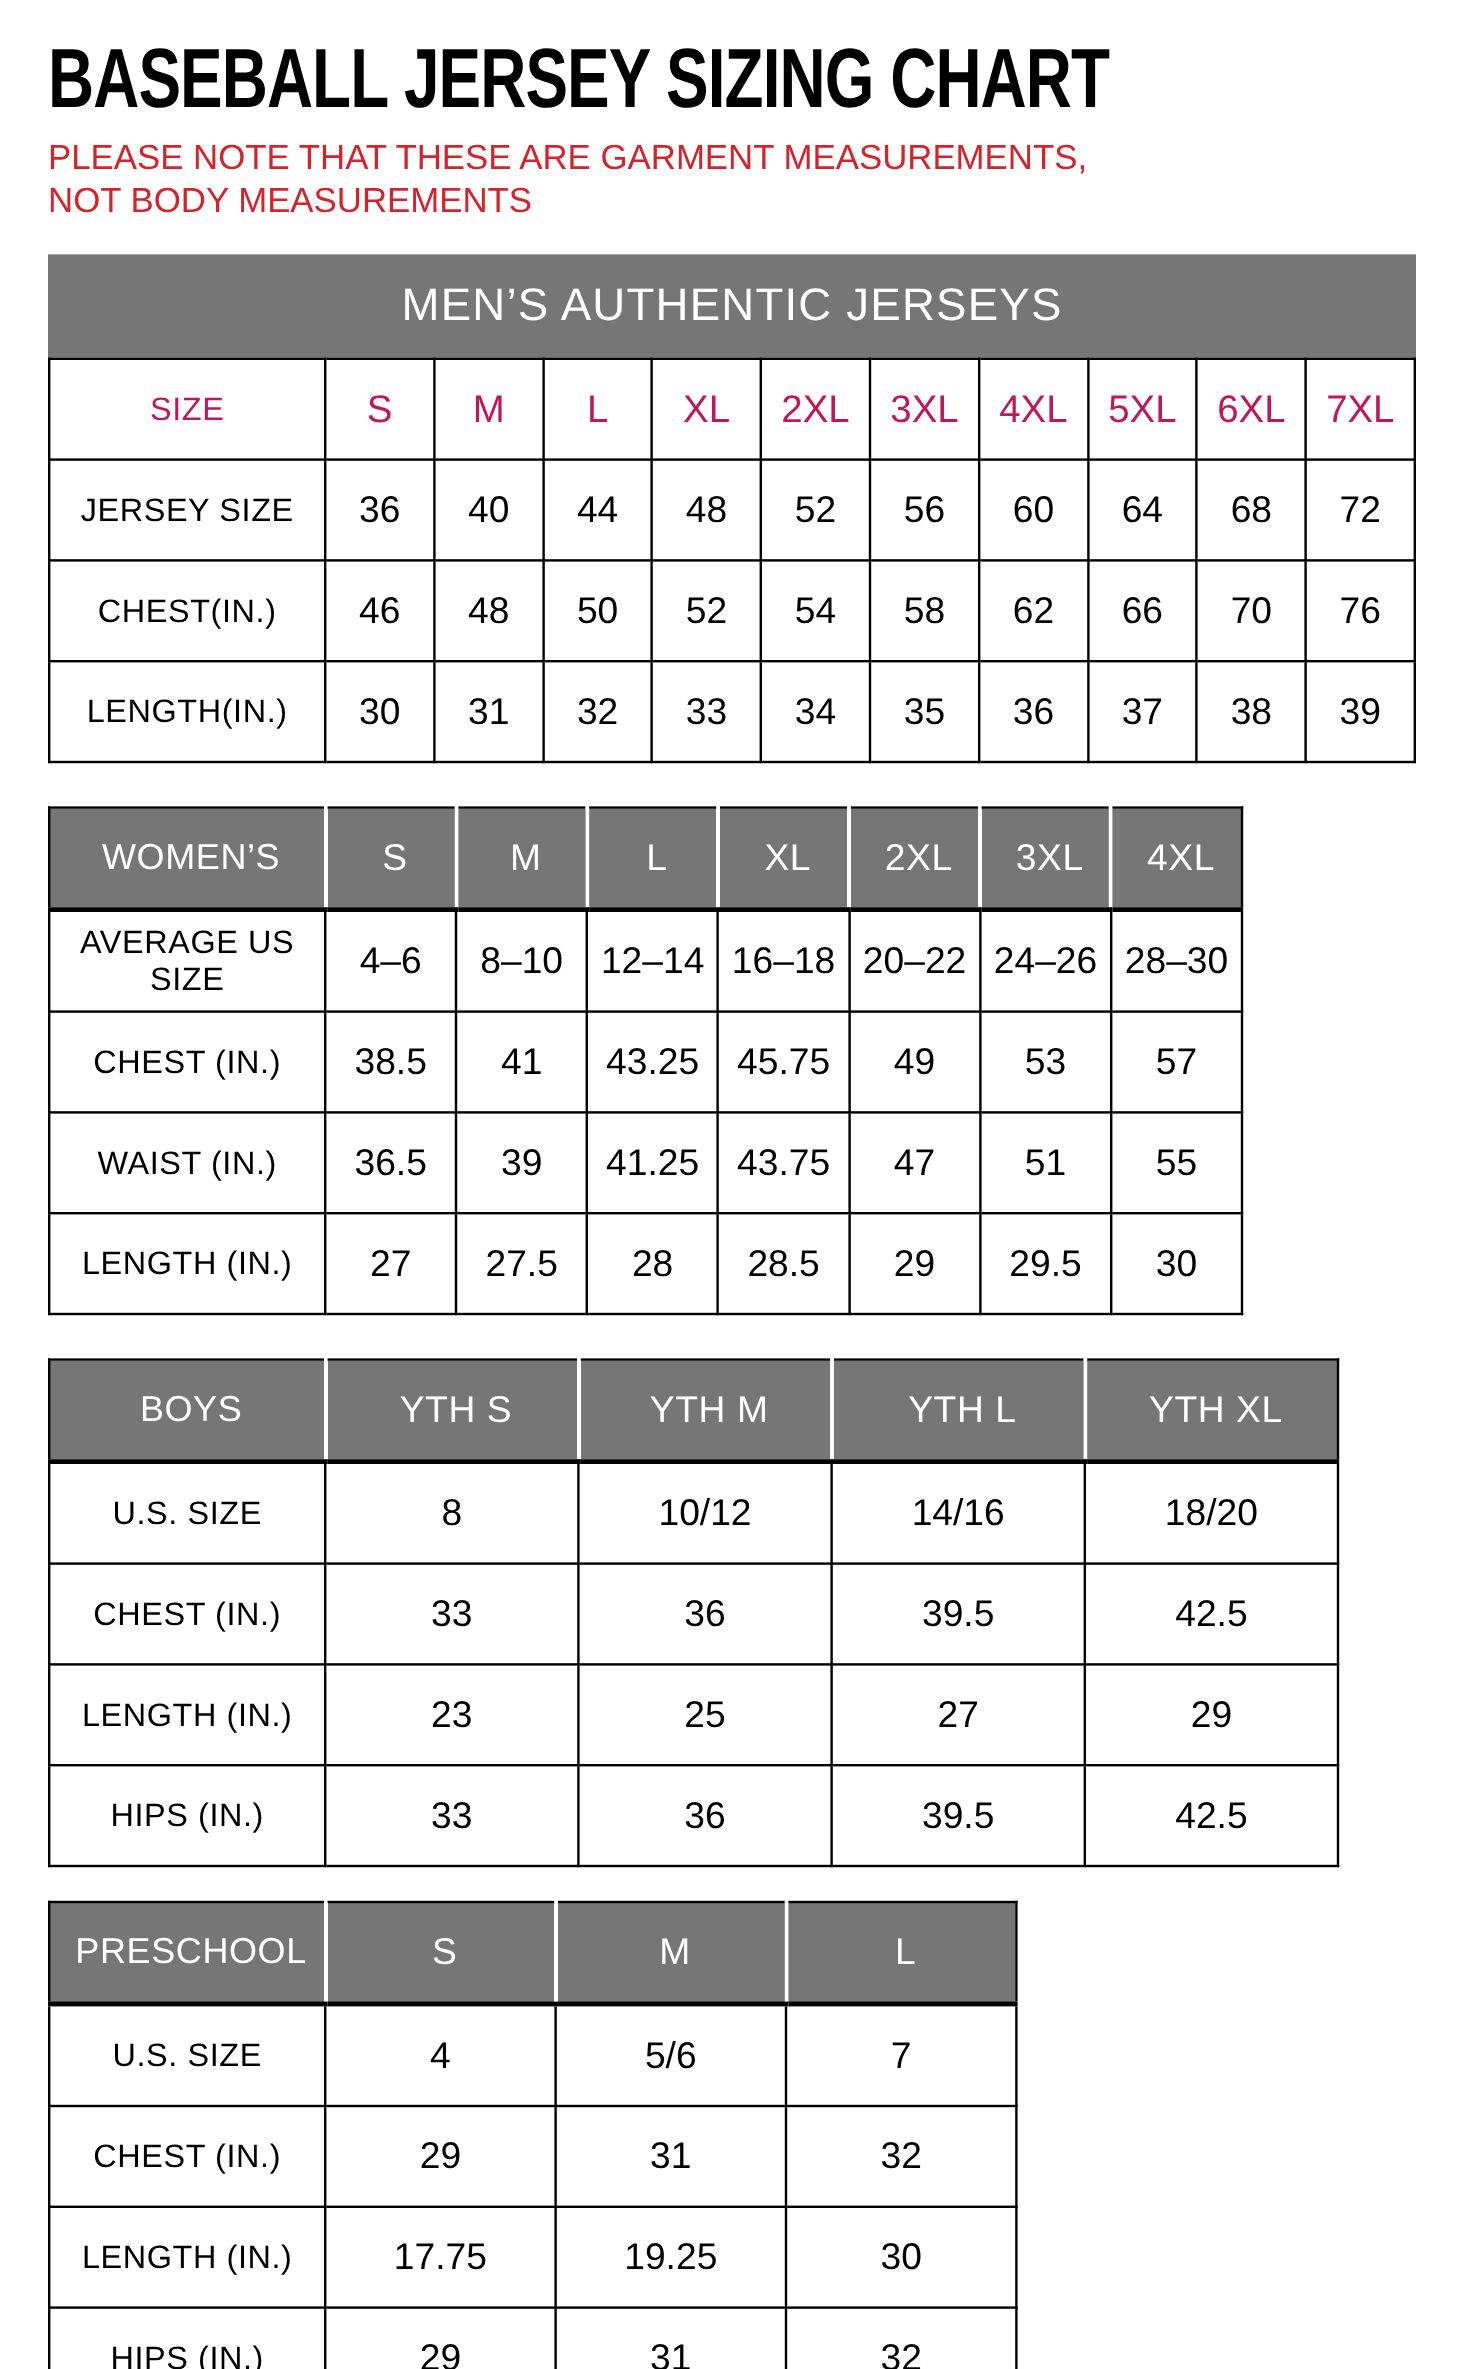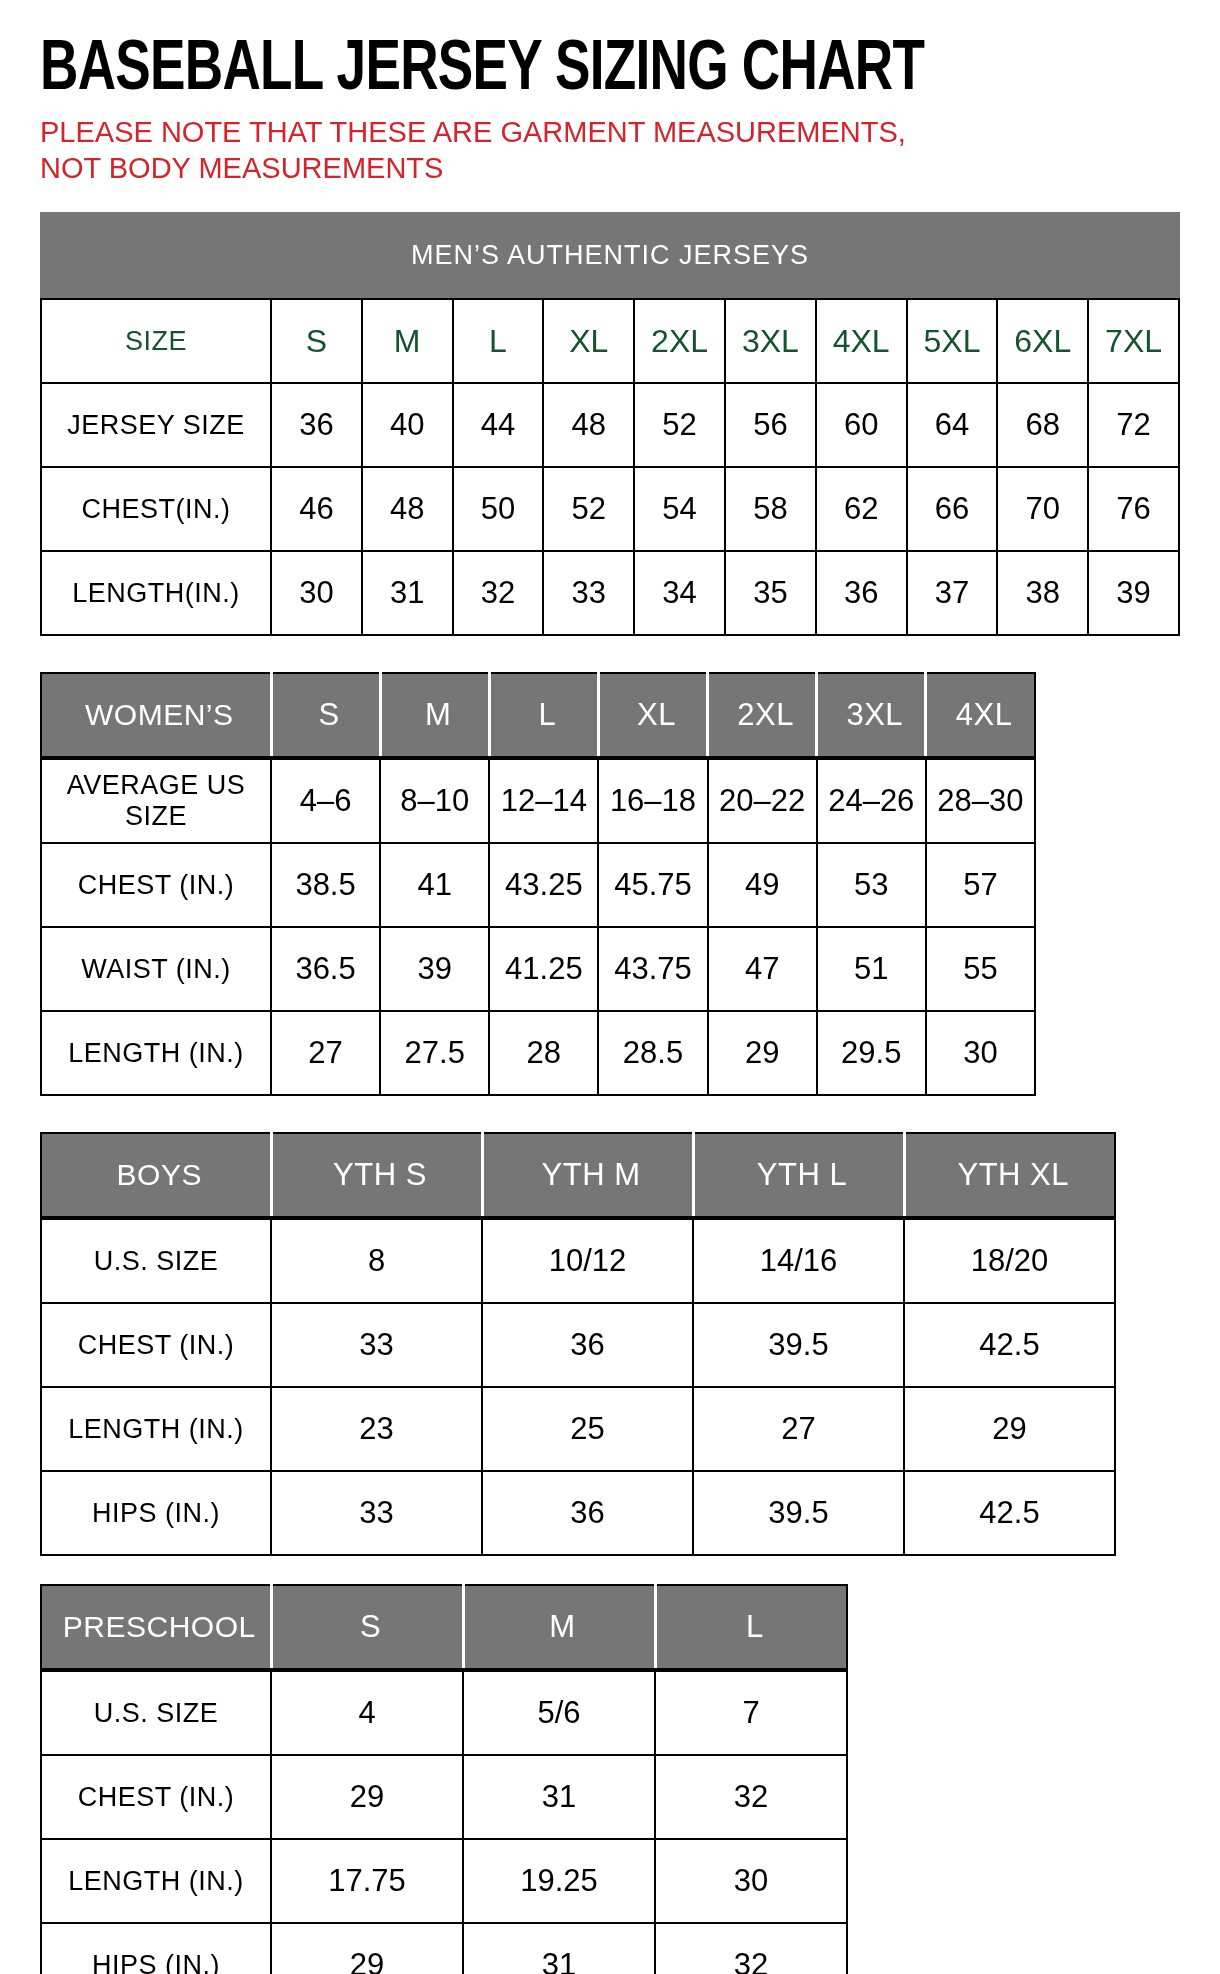--- a/index.html
+++ b/index.html
@@ -16,31 +16,31 @@
 
   .note{color:var(--red);font-size:29px;line-height:36px;font-weight:400;}
   .note.top{width:920px;margin:0 0 26px 0;}
 
   .tblwrap{margin:0 0 36px 0;}
   #tbl-mens{width:1140px;}
   #tbl-womens{width:996px;}
   #tbl-boys{width:1076px;margin-bottom:28px;}
   #tbl-preschool{width:808px;margin-bottom:0;}
 
-  .banner{height:86px;background:var(--gray);color:#fff;font-size:27px;
+  .banner{height:86px;background:var(--gray);color:#fff;font-size:38px;
           display:flex;align-items:center;justify-content:center;letter-spacing:1px;}
 
   table{width:100%;border-collapse:collapse;table-layout:fixed;}
   col.labelcol{width:230px;}
 
   td,th{border:2px solid var(--ink);height:78px;text-align:center;vertical-align:middle;
         padding:2px 6px;font-weight:400;overflow:hidden;}
 
   
-  .has-banner thead th{background:#fff;color:#14532d;font-size:32px;}
+  .has-banner thead th{background:#fff;color:#be185d;font-size:32px;}
 
   
   .gray-head thead th{background:var(--gray);color:#fff;font-size:31px;
        border-left:3px solid #fff;border-right:3px solid #fff;
        border-top:2px solid var(--ink);border-bottom:4px solid var(--ink);letter-spacing:0.5px;padding-left:13px;}
   .gray-head thead th:first-child{border-left:2px solid var(--ink);}
   .gray-head thead th:last-child{border-right:2px solid var(--ink);}
 
   tbody th.rowlabel, thead th.rowlabel{font-size:27px;letter-spacing:0.5px;}
   .gray-head thead th.rowlabel{font-size:30px;}

